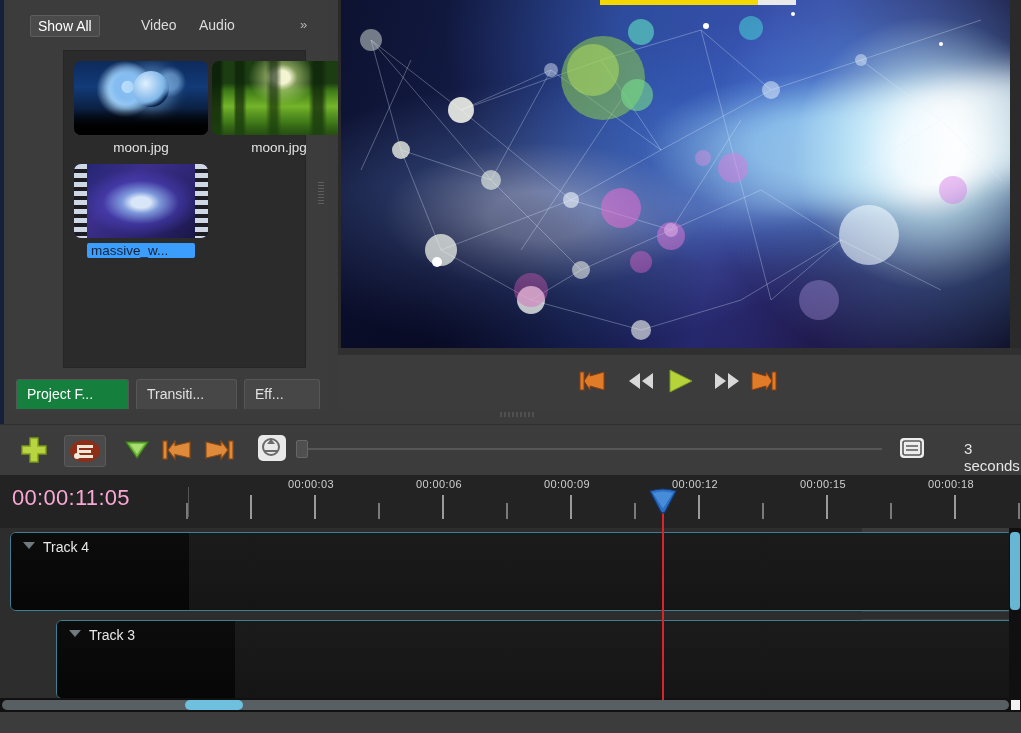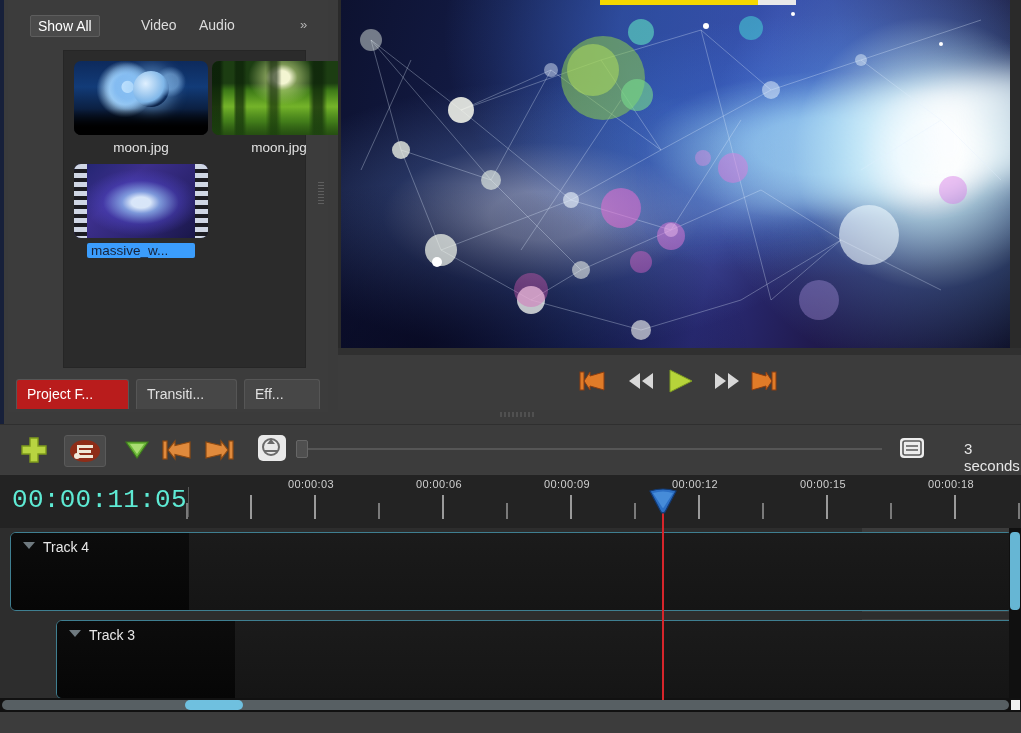--- a/index.html
+++ b/index.html
@@ -95,21 +95,21 @@
     opacity:.55;
   }
 
   
   .lp-tabs { position:absolute; left:0; top:379px; width:320px; height:32px; }
   .lp-tab {
     position:absolute; top:0; height:30px; line-height:28px; font-size:14px;
     color:#e0e0e0; background:#474747; border:1px solid #565656;
     border-bottom:none; border-radius:3px 3px 0 0; padding:0 10px;
   }
-  .lp-tab.active { background:#b91c1c; color:#fff; }
+  .lp-tab.active { background:#15803d; color:#fff; }
   .lp-tab-1 { left:8px; width:113px; }
   .lp-tab-2 { left:128px; width:101px; }
   .lp-tab-3 { left:236px; width:76px; }
 
   
   .preview-wrap { position:absolute; left:338px; top:0; width:683px; height:355px; background:#2a2a2a; }
   .preview {
     position:absolute; left:3px; top:0; width:669px; height:348px;
     overflow:hidden;
     background:
@@ -155,21 +155,21 @@
   .ic-snap { left:258px; width:28px; height:26px; background:#e9e9e9; border-radius:5px; }
   .zoom-slider { position:absolute; left:296px; top:22px; width:586px; height:4px; }
   .zoom-track { position:absolute; left:10px; top:1px; width:576px; height:2px; background:#565656; }
   .zoom-handle { position:absolute; left:0px; top:-7px; width:12px; height:18px; background:#4f4f4f; border:1px solid #666; border-radius:2px; }
   .zoom-icon { position:absolute; left:900px; top:438px; width:24px; height:20px; background:#ededed; border-radius:4px; }
   .zoom-label { position:absolute; left:964px; top:440px; font-size:15px; color:#e6e6e6; }
 
   
   .ruler { position:absolute; left:0; top:474px; width:1021px; height:54px; background:#232323; border-top:1px solid #3d3d3d; }
   .tc-box { position:absolute; left:12px; top:10px; width:170px; height:34px; }
-  .tc-text { font-size:26px; color:#5eead4; letter-spacing:.3px; font-family:Liberation Mono, monospace; }
+  .tc-text { font-size:22px; color:#f9a8d4; letter-spacing:.3px; font-family:Liberation Sans, sans-serif; }
   .tc-div { position:absolute; left:188px; top:12px; width:1px; height:30px; background:#565656; }
   .rlabel { position:absolute; top:3px; font-size:11px; color:#cfcfcf; letter-spacing:.4px; }
   .rtick { position:absolute; background:#9a9a9a; width:2px; }
   .rtick.maj { top:20px; height:24px; }
   .rtick.min { top:28px; height:16px; background:#7a7a7a; }
 
   .playhead-head {
     position:absolute; left:648px; top:488px; width:30px; height:26px; z-index:25;
   }
   .playhead-line {

